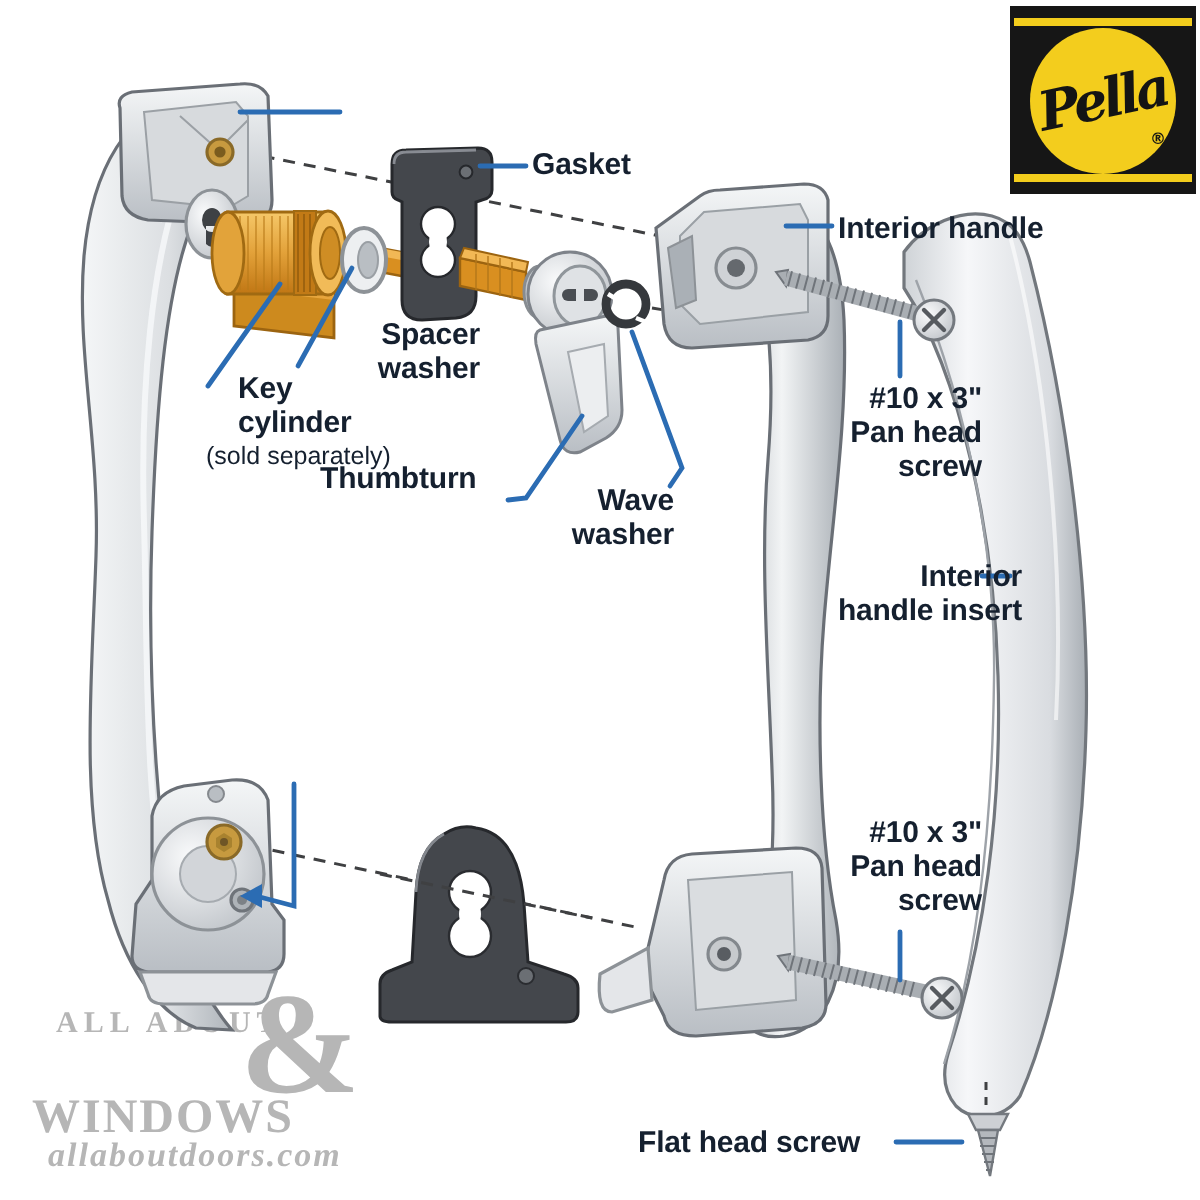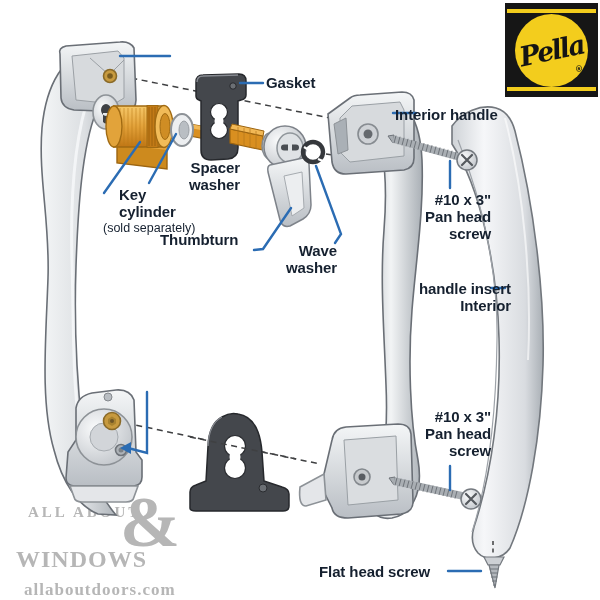--- a/index.html
+++ b/index.html
@@ -24,21 +24,21 @@
   .pella .script{font:italic 700 27px "DejaVu Serif",serif;color:#141414;transform:rotate(-12deg);
                  letter-spacing:-2px;}
   .pella .reg{position:absolute;right:15px;bottom:23px;font:700 8px "DejaVu Sans",sans-serif;color:#141414;}
   
   .wm{position:absolute;z-index:0;color:var(--watermark-gray);font-family:"Liberation Serif",serif;
       font-weight:700;white-space:nowrap;}
   .wm-allabout{left:28px;top:504px;font-size:15px;letter-spacing:3px;}
   .wm-doors{left:17px;top:517px;font-size:29px;letter-spacing:1px;}
   .wm-amp{left:120px;top:486px;font-size:72px;line-height:1;}
   .wm-windows{left:16px;top:546px;font-size:24px;letter-spacing:1px;}
-  .wm-url{left:24px;top:580px;font-size:17px;letter-spacing:1px;}
+  .wm-url{left:24px;top:568px;font-size:17px;letter-spacing:1px;font-style:italic;}
 </style>
 </head>
 <body>
 
 <div class="stage">
 
   <div class="wm wm-allabout">ALL ABOUT</div>
   <div class="wm wm-amp">&amp;</div>
   <div class="wm wm-windows">WINDOWS</div>
   <div class="wm wm-url">allaboutdoors.com</div>
@@ -231,21 +231,21 @@
       <path d="M450,161 L450,188"></path>
       <path d="M491,288 L505,288"></path>
       <path d="M450,466 L450,490"></path>
       <path d="M147,392 L147,453 L128,448"></path>
       <path d="M448,571 L481,571"></path>
       <polygon points="131,442 120,448 131,454" style="fill:var(--leader-blue)" stroke="none"></polygon>
     </g>
   </svg>
 
   <div class="lbl" style="left:266px;top:74px">Gasket</div>
-  <div class="lbl" style="left:395px;top:106px">Interior handle</div>
+  <div class="lbl" style="left:419px;top:106px">Interior handle</div>
 
   <div class="lbl center" style="left:164px;top:159px;width:76px">
     <div>Spacer</div>
     <div>washer</div>
   </div>
 
   <div class="lbl" style="left:119px;top:186px">
     <div>Key</div>
     <div>cylinder</div>
   </div>
@@ -258,22 +258,22 @@
     <div>washer</div>
   </div>
 
   <div class="lbl center" style="left:403px;top:191px;width:88px">
     <div>#10 x 3"</div>
     <div>Pan head</div>
     <div>screw</div>
   </div>
 
   <div class="lbl center" style="left:407px;top:280px;width:104px">
+    <div>Interior</div>
     <div>handle insert</div>
-    <div>Interior</div>
   </div>
 
   <div class="lbl center" style="left:403px;top:408px;width:88px">
     <div>#10 x 3"</div>
     <div>Pan head</div>
     <div>screw</div>
   </div>
 
   <div class="lbl" style="left:319px;top:563px">Flat head screw</div>
 

